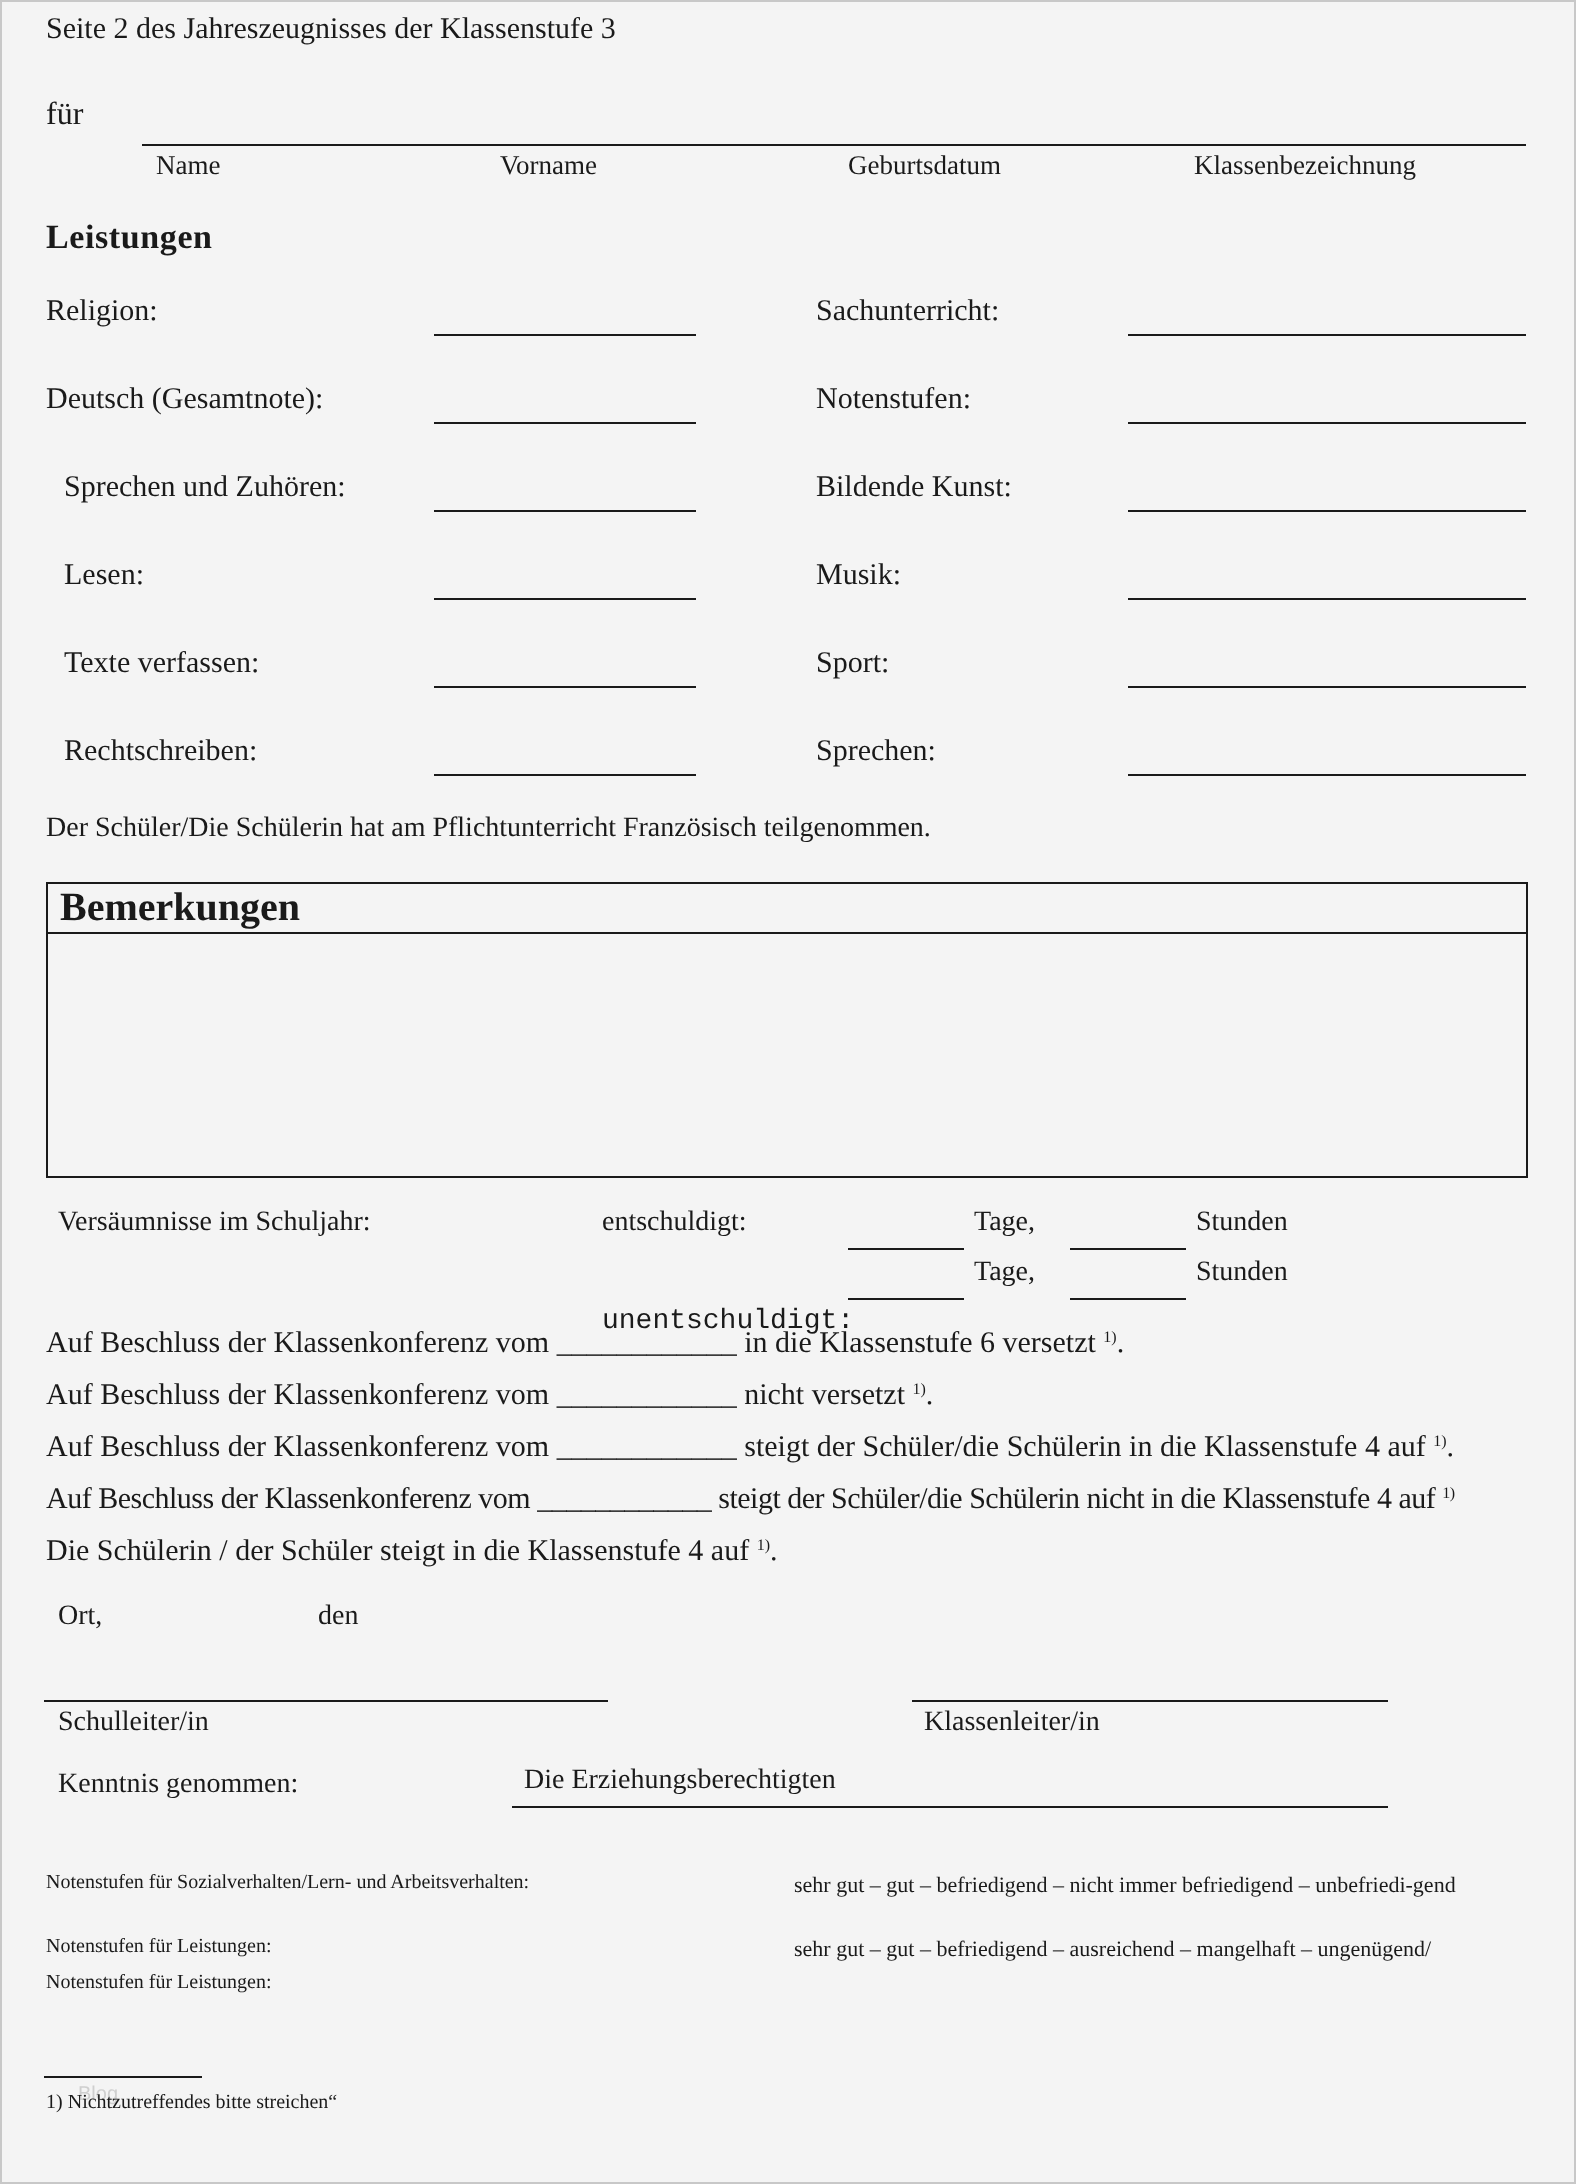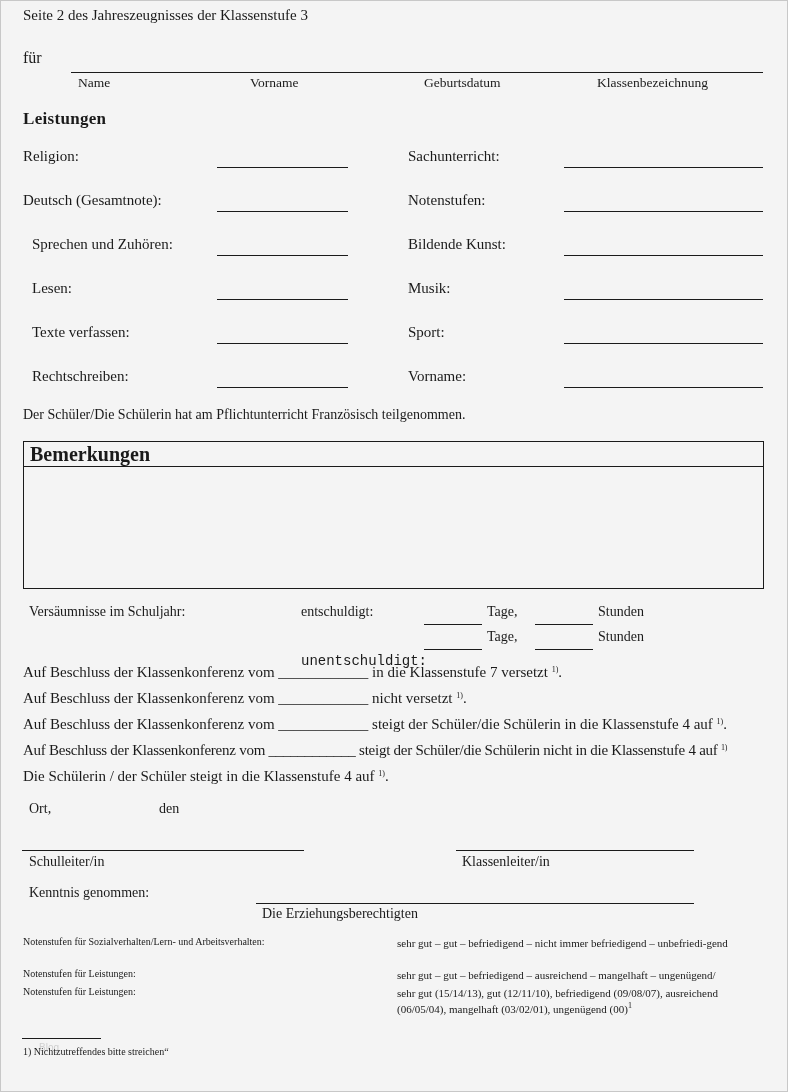--- a/index.html
+++ b/index.html
@@ -86,21 +86,21 @@
 
   <div class="abs t15" style="left:407px; top:235px;">Bildende Kunst:</div>
   <div class="line" style="left:563px; top:254px; width:199px;"></div>
 
   <div class="abs t15" style="left:407px; top:279px;text-align:center;">Musik:</div>
   <div class="line" style="left:563px; top:298px; width:199px;"></div>
 
   <div class="abs t15" style="left:407px; top:323px;">Sport:</div>
   <div class="line" style="left:563px; top:342px; width:199px;"></div>
 
-  <div class="abs t15" style="left:407px; top:367px;">Vorname:</div>
+  <div class="abs t15" style="left:407px; top:367px;">Sprechen:</div>
   <div class="line" style="left:563px; top:386px; width:199px;"></div>
 
   <div class="abs t14" style="left:22px; top:406px;">Der Schüler/Die Schülerin hat am Pflichtunterricht Französisch teilgenommen.</div>
 
   <div class="box">
     <div class="box-head">Bemerkungen</div>
     <div style="height:120px;"></div>
   </div>
 
   <div class="abs t14" style="left:28px; top:603px;">Versäumnisse im Schuljahr:</div>
@@ -112,21 +112,21 @@
 
   <div class="abs t14" style="left:300px; top:652px;font-family:Liberation Mono, monospace;">unentschuldigt:</div>
   <div class="line" style="left:423px; top:648px; width:58px;"></div>
   <div class="abs t14" style="left:486px; top:628px;">Tage,</div>
   <div class="line" style="left:534px; top:648px; width:58px;"></div>
   <div class="abs t14" style="left:597px; top:628px;">Stunden</div>
 
   <div class="abs t15" style="left:22px; top:663px;">
     <span>Auf Beschluss der Klassenkonferenz vom</span>
     <span>____________</span>
-    <span>in die Klassenstufe 7 versetzt</span>
+    <span>in die Klassenstufe 6 versetzt</span>
     <sup>1)</sup><span>.</span>
   </div>
   <div class="abs t15" style="left:22px; top:689px;">
     <span>Auf Beschluss der Klassenkonferenz vom</span>
     <span>____________</span>
     <span>nicht versetzt</span>
     <sup>1)</sup><span>.</span>
   </div>
   <div class="abs t15" style="left:22px; top:715px;">
     <span>Auf Beschluss der Klassenkonferenz vom</span>
@@ -148,34 +148,31 @@
   <div class="abs t14" style="left:28px; top:800px;">Ort,</div>
   <div class="abs t14" style="left:158px; top:800px;">den</div>
 
   <div class="line" style="left:21px; top:849px; width:282px;"></div>
   <div class="abs t14" style="left:28px; top:853px;">Schulleiter/in</div>
   <div class="line" style="left:455px; top:849px; width:238px;"></div>
   <div class="abs t14" style="left:461px; top:853px;">Klassenleiter/in</div>
 
   <div class="abs t14" style="left:28px; top:884px;">Kenntnis genommen:</div>
   <div class="line" style="left:255px; top:902px; width:438px;"></div>
-  <div class="abs t14" style="left:261px; top:905px;">Die Erziehungsberechtigten</div>
+  <div class="abs t14" style="left:261px; top:882px;">Die Erziehungsberechtigten</div>
 
   <div class="abs t11" style="left:22px; top:935px;">Notenstufen für Sozialverhalten/Lern- und Arbeitsverhalten:</div>
   <div class="grade-text" style="top:934px;">
     <span style="white-space:normal; display:block; width:350px; word-break:break-all;">sehr gut – gut – befriedigend – nicht immer befriedigend – unbefriedi-gend</span>
   </div>
 
   <div class="abs t11" style="left:22px; top:967px;">Notenstufen für Leistungen:</div>
   <div class="grade-text" style="top:966px;">sehr gut – gut – befriedigend – ausreichend – mangelhaft – ungenügend/</div>
 
   <div class="abs t11" style="left:22px; top:985px;">Notenstufen für Leistungen:</div>
-  <div class="grade-text" style="top:984px; width:372px; white-space:normal;">
-    <span>sehr gut (15/14/13), gut (12/11/10), befriedigend (09/08/07), ausreichend (06/05/04), mangelhaft (03/02/01), ungenügend (00)</span><sup>1</sup>
-  </div>
 
   <div class="line" style="left:21px; top:1037px; width:79px; border-top-width:1px;"></div>
   <div class="watermark">Blog</div>
   <div class="abs t11" style="left:22px; top:1045px;">
     <span>1)</span>
     <span>Nichtzutreffendes bitte streichen“</span>
   </div>
 
 </div>
 

